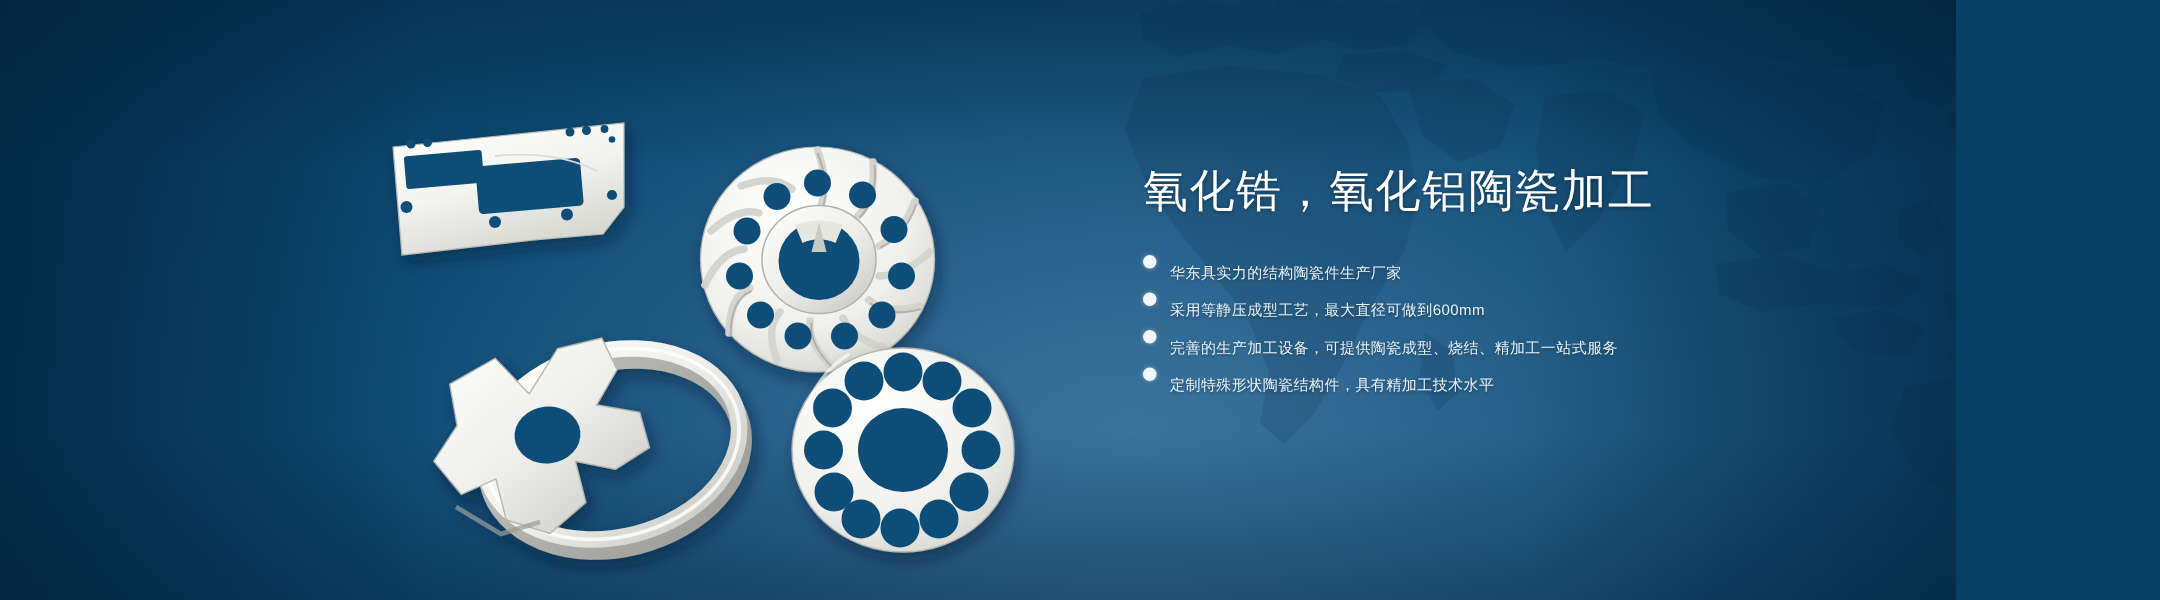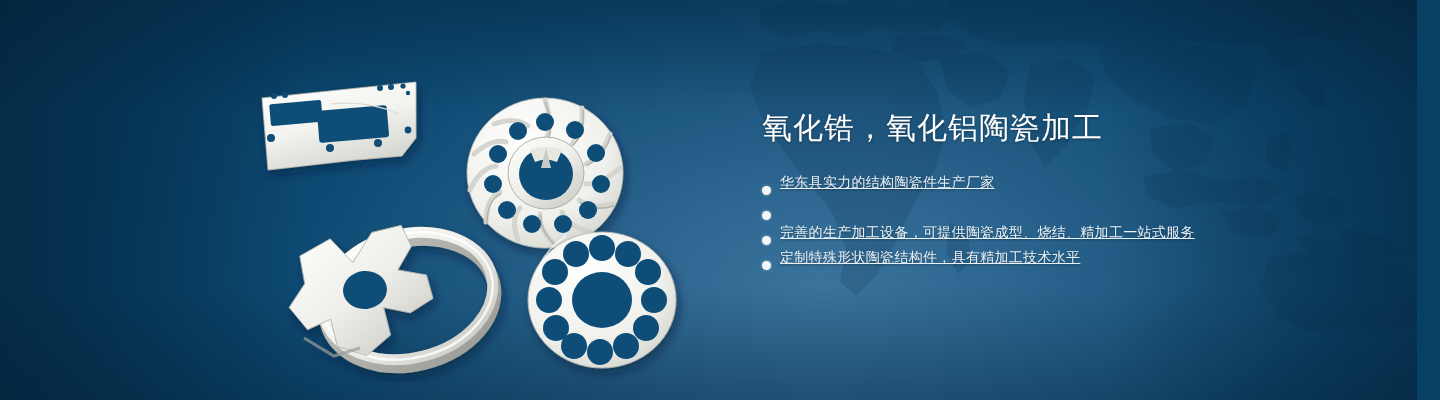--- a/index.html
+++ b/index.html
@@ -6,21 +6,21 @@
     margin: 0;
     padding: 0;
     background: #073f65;
   }
   body {
     font-family: "Liberation Sans", "DejaVu Sans", sans-serif;
   }
 
   #banner {
     position: relative;
-    width: 1417px;
+    width: 1304px;
     height: 400px;
     overflow: hidden;
     background: #07456f;
   }
 
   
   .bg-base {
     position: absolute;
     inset: 0;
     background:
@@ -77,29 +77,28 @@
     text-shadow: 0 1px 3px rgba(0,0,0,.35);
     white-space: nowrap;
   }
   .bullets {
     list-style: none;
     margin: 0;
     padding: 0;
   }
   .bullets li {
     display: flex;
-    align-items: flex-end;
+    align-items: flex-start;
     color: #eaf2f8;
-    font-size: 14px;
+    font-size: 10px;
     line-height: 25px;
     height: 25px;
     letter-spacing: .3px;
     text-shadow: 0 1px 2px rgba(0,0,0,.3);
     white-space: nowrap;
-    text-decoration: underline;
   }
   .dot {
     flex: 0 0 auto;
     width: 9px;
     height: 9px;
     border-radius: 50%;
     background: #f2f7fb;
     margin-right: 9px;
     box-shadow: 0 0 3px rgba(255,255,255,.45);
   }
@@ -297,20 +296,21 @@
   <div class="copy">
     <h1 class="headline">氧化锆，氧化铝陶瓷加工</h1>
 
     <ul class="bullets">
       <li>
         <span class="dot"></span>
         <span>华东具实力的结构陶瓷件生产厂家</span>
       </li>
       <li>
         <span class="dot"></span>
+        <span>采用等静压成型工艺，最大直径可做到600mm</span>
       </li>
       <li>
         <span class="dot"></span>
         <span>完善的生产加工设备，可提供陶瓷成型、烧结、精加工一站式服务</span>
       </li>
       <li>
         <span class="dot"></span>
         <span>定制特殊形状陶瓷结构件，具有精加工技术水平</span>
       </li>
     </ul>

